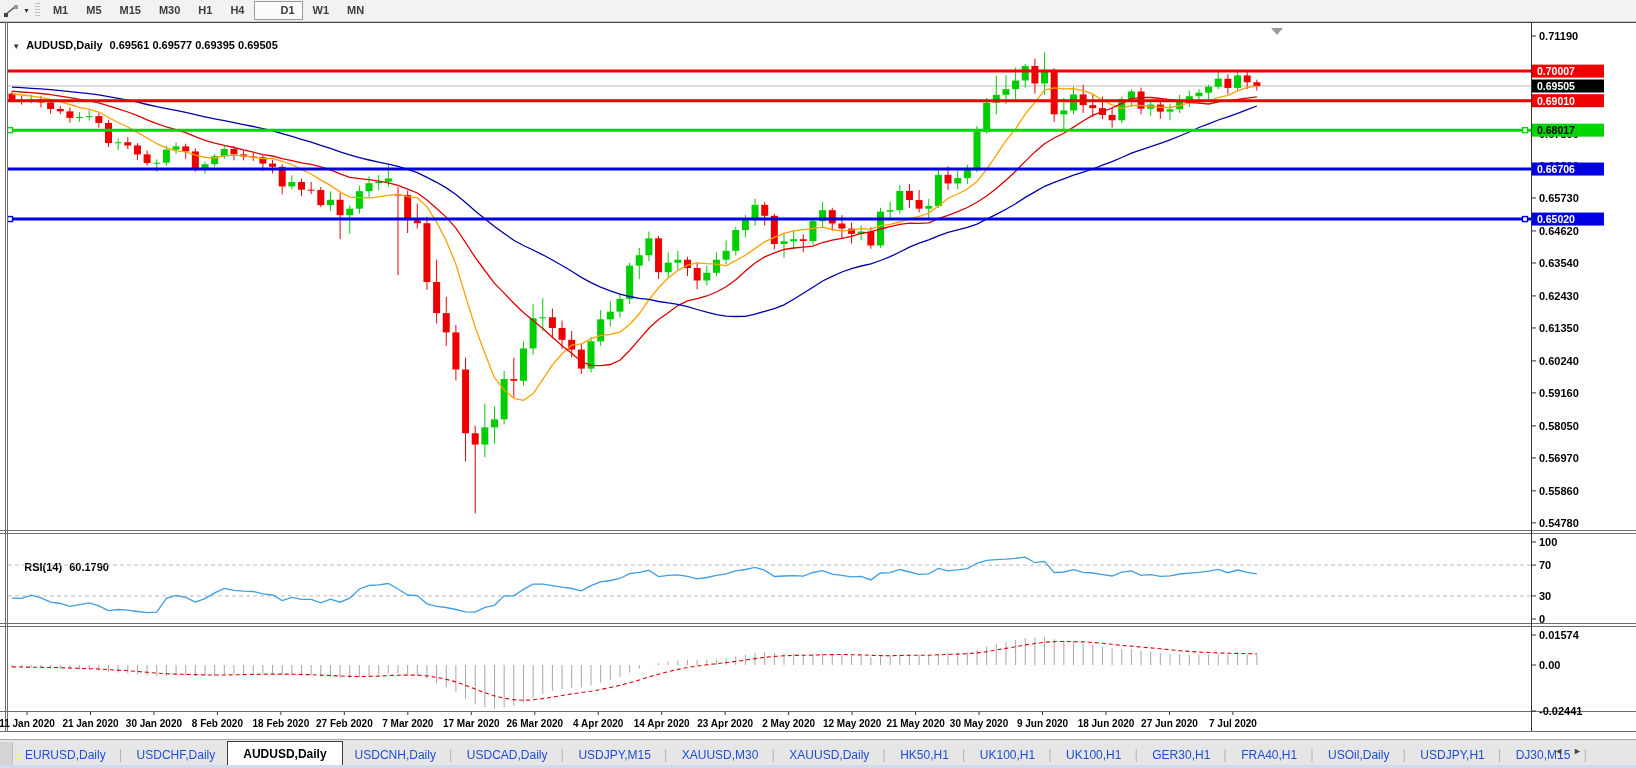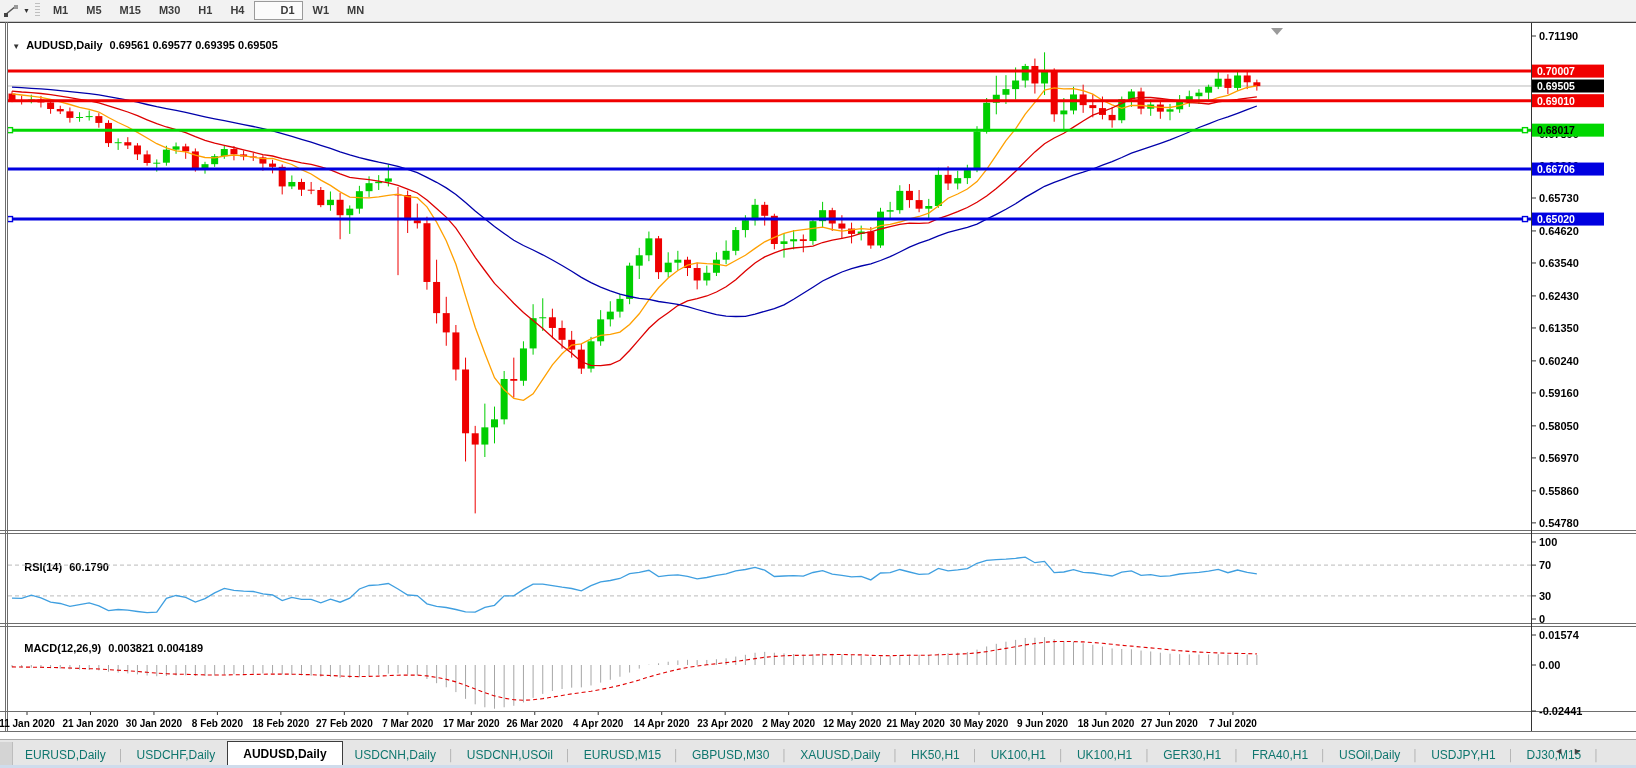--- a/index.html
+++ b/index.html
@@ -19,21 +19,21 @@
   .pane-label{position:absolute;font-size:11px;font-weight:700;color:#000;white-space:pre;}
   #chart-title{left:0;top:27px;}
   #chart-title .tri{font-size:8px;color:#333;margin-right:6px;}
   #rsi-label{left:12px;top:549px;}
   #macd-label{left:12px;top:630px;}
   .lab-val{margin-left:7px;font-weight:700;}
   
   #tabbar{position:absolute;left:0;top:739px;width:1636px;height:26px;background:#e6e6e6;
     border-top:1px solid #a8a8a8;display:flex;align-items:flex-end;}
   #tabbar .edge{width:12px;height:24px;background:#d4d4d4;border-right:1px solid #bdbdbd;}
-  .tab{height:22px;line-height:22px;padding:0 12px;font-size:12px;color:#0f766e;cursor:default;white-space:nowrap;}
+  .tab{height:22px;line-height:22px;padding:0 12px;font-size:12px;color:#1d4ed8;cursor:default;white-space:nowrap;}
   .tab.active{background:#fff;border:1px solid #3c3c3c;border-bottom:none;height:24px;line-height:24px;
     font-weight:700;color:#000;padding:0 15px;}
   .tabsep{color:#aaa;font-size:11px;line-height:22px;}
   #tab-scroll{position:absolute;right:44px;top:746px;font-size:9px;color:#444;letter-spacing:10px;}
   #bottom-strip{position:absolute;left:0;top:765px;width:1636px;height:3px;background:#cfdcec;}
   
   .axtxt{font:700 11px "Liberation Sans",sans-serif;fill:#000;}
   .tagtxt{font:700 10.5px "Liberation Sans",sans-serif;}
   .dttxt{font:700 10px "Liberation Sans",sans-serif;fill:#000;}
 </style>
@@ -63,23 +63,20 @@
         <div class="toolbtn">W1</div>
         <div class="toolbtn">MN</div>
       </div>
   </div>
 
   <div id="chart-title" class="pane-label">
     <span class="tri">▼</span><span>AUDUSD,Daily</span><span class="lab-val">0.69561 0.69577 0.69395 0.69505</span>
   </div>
   <div id="rsi-label" class="pane-label">
     <span>RSI(14)</span><span class="lab-val">60.1790</span>
-  </div>
-  <div id="macd-label" class="pane-label">
-    <span>MACD(12,26,9)</span><span class="lab-val">0.003821 0.004189</span>
   </div>
 
   <div id="chart-area" style="position:absolute;left:0;top:0;width:1636px;height:768px;pointer-events:none;">
       <svg width="1636" height="768" style="position:absolute;left:0;top:0">
         <defs>
           <clipPath id="clipMain">
             <rect x="8" y="24" width="1523" height="506"></rect>
           </clipPath>
           <clipPath id="clipRsi">
             <rect x="8" y="536" width="1523" height="86"></rect>
@@ -647,25 +644,25 @@
 
   <div id="tabbar">
     <div class="edge"></div>
     <div id="tabs-container" style="display:flex;align-items:flex-end;">
         <div class="tab">EURUSD,Daily</div>
         <div class="tabsep">│</div>
         <div class="tab">USDCHF,Daily</div>
         <div class="tab active">AUDUSD,Daily</div>
         <div class="tab">USDCNH,Daily</div>
         <div class="tabsep">│</div>
-        <div class="tab">USDCNH,USOil</div>
-        <div class="tabsep">│</div>
-        <div class="tab">EURUSD,M15</div>
-        <div class="tabsep">│</div>
-        <div class="tab">GBPUSD,M30</div>
+        <div class="tab">USDCAD,Daily</div>
+        <div class="tabsep">│</div>
+        <div class="tab">USDJPY,M15</div>
+        <div class="tabsep">│</div>
+        <div class="tab">XAUUSD,M30</div>
         <div class="tabsep">│</div>
         <div class="tab">XAUUSD,Daily</div>
         <div class="tabsep">│</div>
         <div class="tab">HK50,H1</div>
         <div class="tabsep">│</div>
         <div class="tab">UK100,H1</div>
         <div class="tabsep">│</div>
         <div class="tab">UK100,H1</div>
         <div class="tabsep">│</div>
         <div class="tab">GER30,H1</div>

